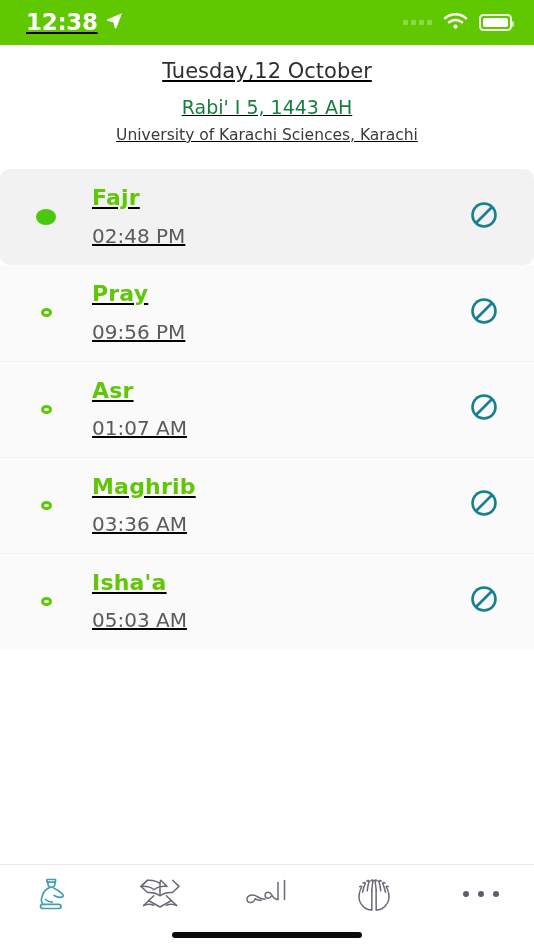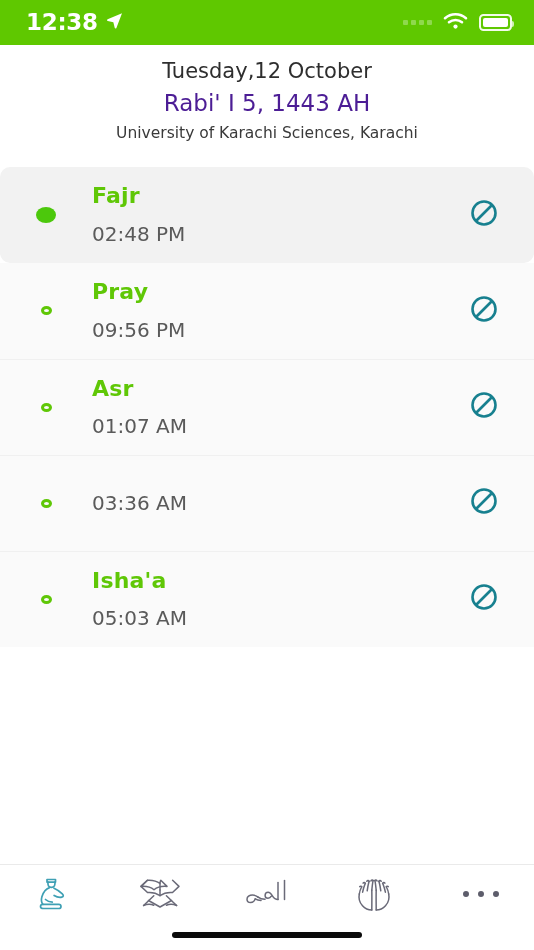--- a/index.html
+++ b/index.html
@@ -2,21 +2,21 @@
 <html><head>
 <meta charset="utf-8">
 <style>
   * { margin:0; padding:0; box-sizing:border-box; }
   html, body {
     width:534px; height:950px;
     background:#ffffff;
     font-family:"DejaVu Sans", sans-serif;
     overflow:hidden;
   }
-  .phone { position:relative; width:534px; height:950px; display:flex; flex-direction:column; }
+  .phone { position:relative; width:534px; height:950px; display:flex; flex-direction:column;text-decoration:underline; }
 
   
   .statusbar {
     height:45px; background:#5FC800; flex:0 0 45px;
     display:flex; align-items:center; justify-content:space-between;
     padding:0 22px 0 26px;
   }
   .sb-left { display:flex; align-items:center; gap:8px; }
   .sb-time { color:#fff; font-size:23px; font-weight:bold; letter-spacing:-0.3px; line-height:1; }
   .loc-arrow { display:block; }
@@ -25,21 +25,21 @@
   .sig-dots i { display:block; width:5px; height:5px; background:#8FD94D; border-radius:1px; }
   .batt { position:relative; width:33px; height:17px; border:2px solid rgba(255,255,255,.92);
           border-radius:4.5px; display:flex; align-items:center; padding:2px; }
   .batt::after { content:""; position:absolute; right:-4px; top:5px; width:2.5px; height:6px;
                  background:rgba(255,255,255,.7); border-radius:0 2px 2px 0; }
   .batt i { display:block; width:100%; height:100%; background:#fff; border-radius:2px; }
 
   
   .header { flex:0 0 auto; padding:12px 12px 14px; text-align:center; background:#fff; }
   .h-date  { font-size:21px; color:#2E2E2E; line-height:1.0; padding:4px 0 10px; }
-  .h-hijri { font-size:23px; color:#4c1d95; line-height:1.0; padding:0 0 11px; }
+  .h-hijri { font-size:19px; color:#15803d; line-height:1.0; padding:0 0 11px;margin-top:6px; }
   .h-meth  { font-size:15.5px; color:#3A3A3A; line-height:1.0; padding:0 0 11px; }
   .h-city  { font-size:17px; color:#2E2E2E; line-height:1.0; }
 
   
   .list { flex:0 0 auto; background:#fff; }
   .row {
     position:relative; height:96px; display:flex; align-items:center;
     background:#FAFAFA; padding:0 0 0 0;
   }
   .row + .row { border-top:1px solid #F0F0F0; }
@@ -168,20 +168,21 @@
             </svg>
         </span>
       </div>
     </div>
 
     <div class="row">
       <div class="dot-cell">
         <span class="dot-hollow"></span>
       </div>
       <div class="info">
+        <div class="p-name">Maghrib</div>
         <div class="p-time">03:36 AM</div>
       </div>
       <div class="mute-cell">
         <span>
           <svg width="30" height="30" viewBox="0 0 30 30">
               <circle cx="15" cy="15" r="11.5" fill="none" stroke="#17808F" stroke-width="2.6"></circle>
               <line x1="7" y1="23" x2="23" y2="7" stroke="#17808F" stroke-width="2.6"></line>
             </svg>
         </span>
       </div>

